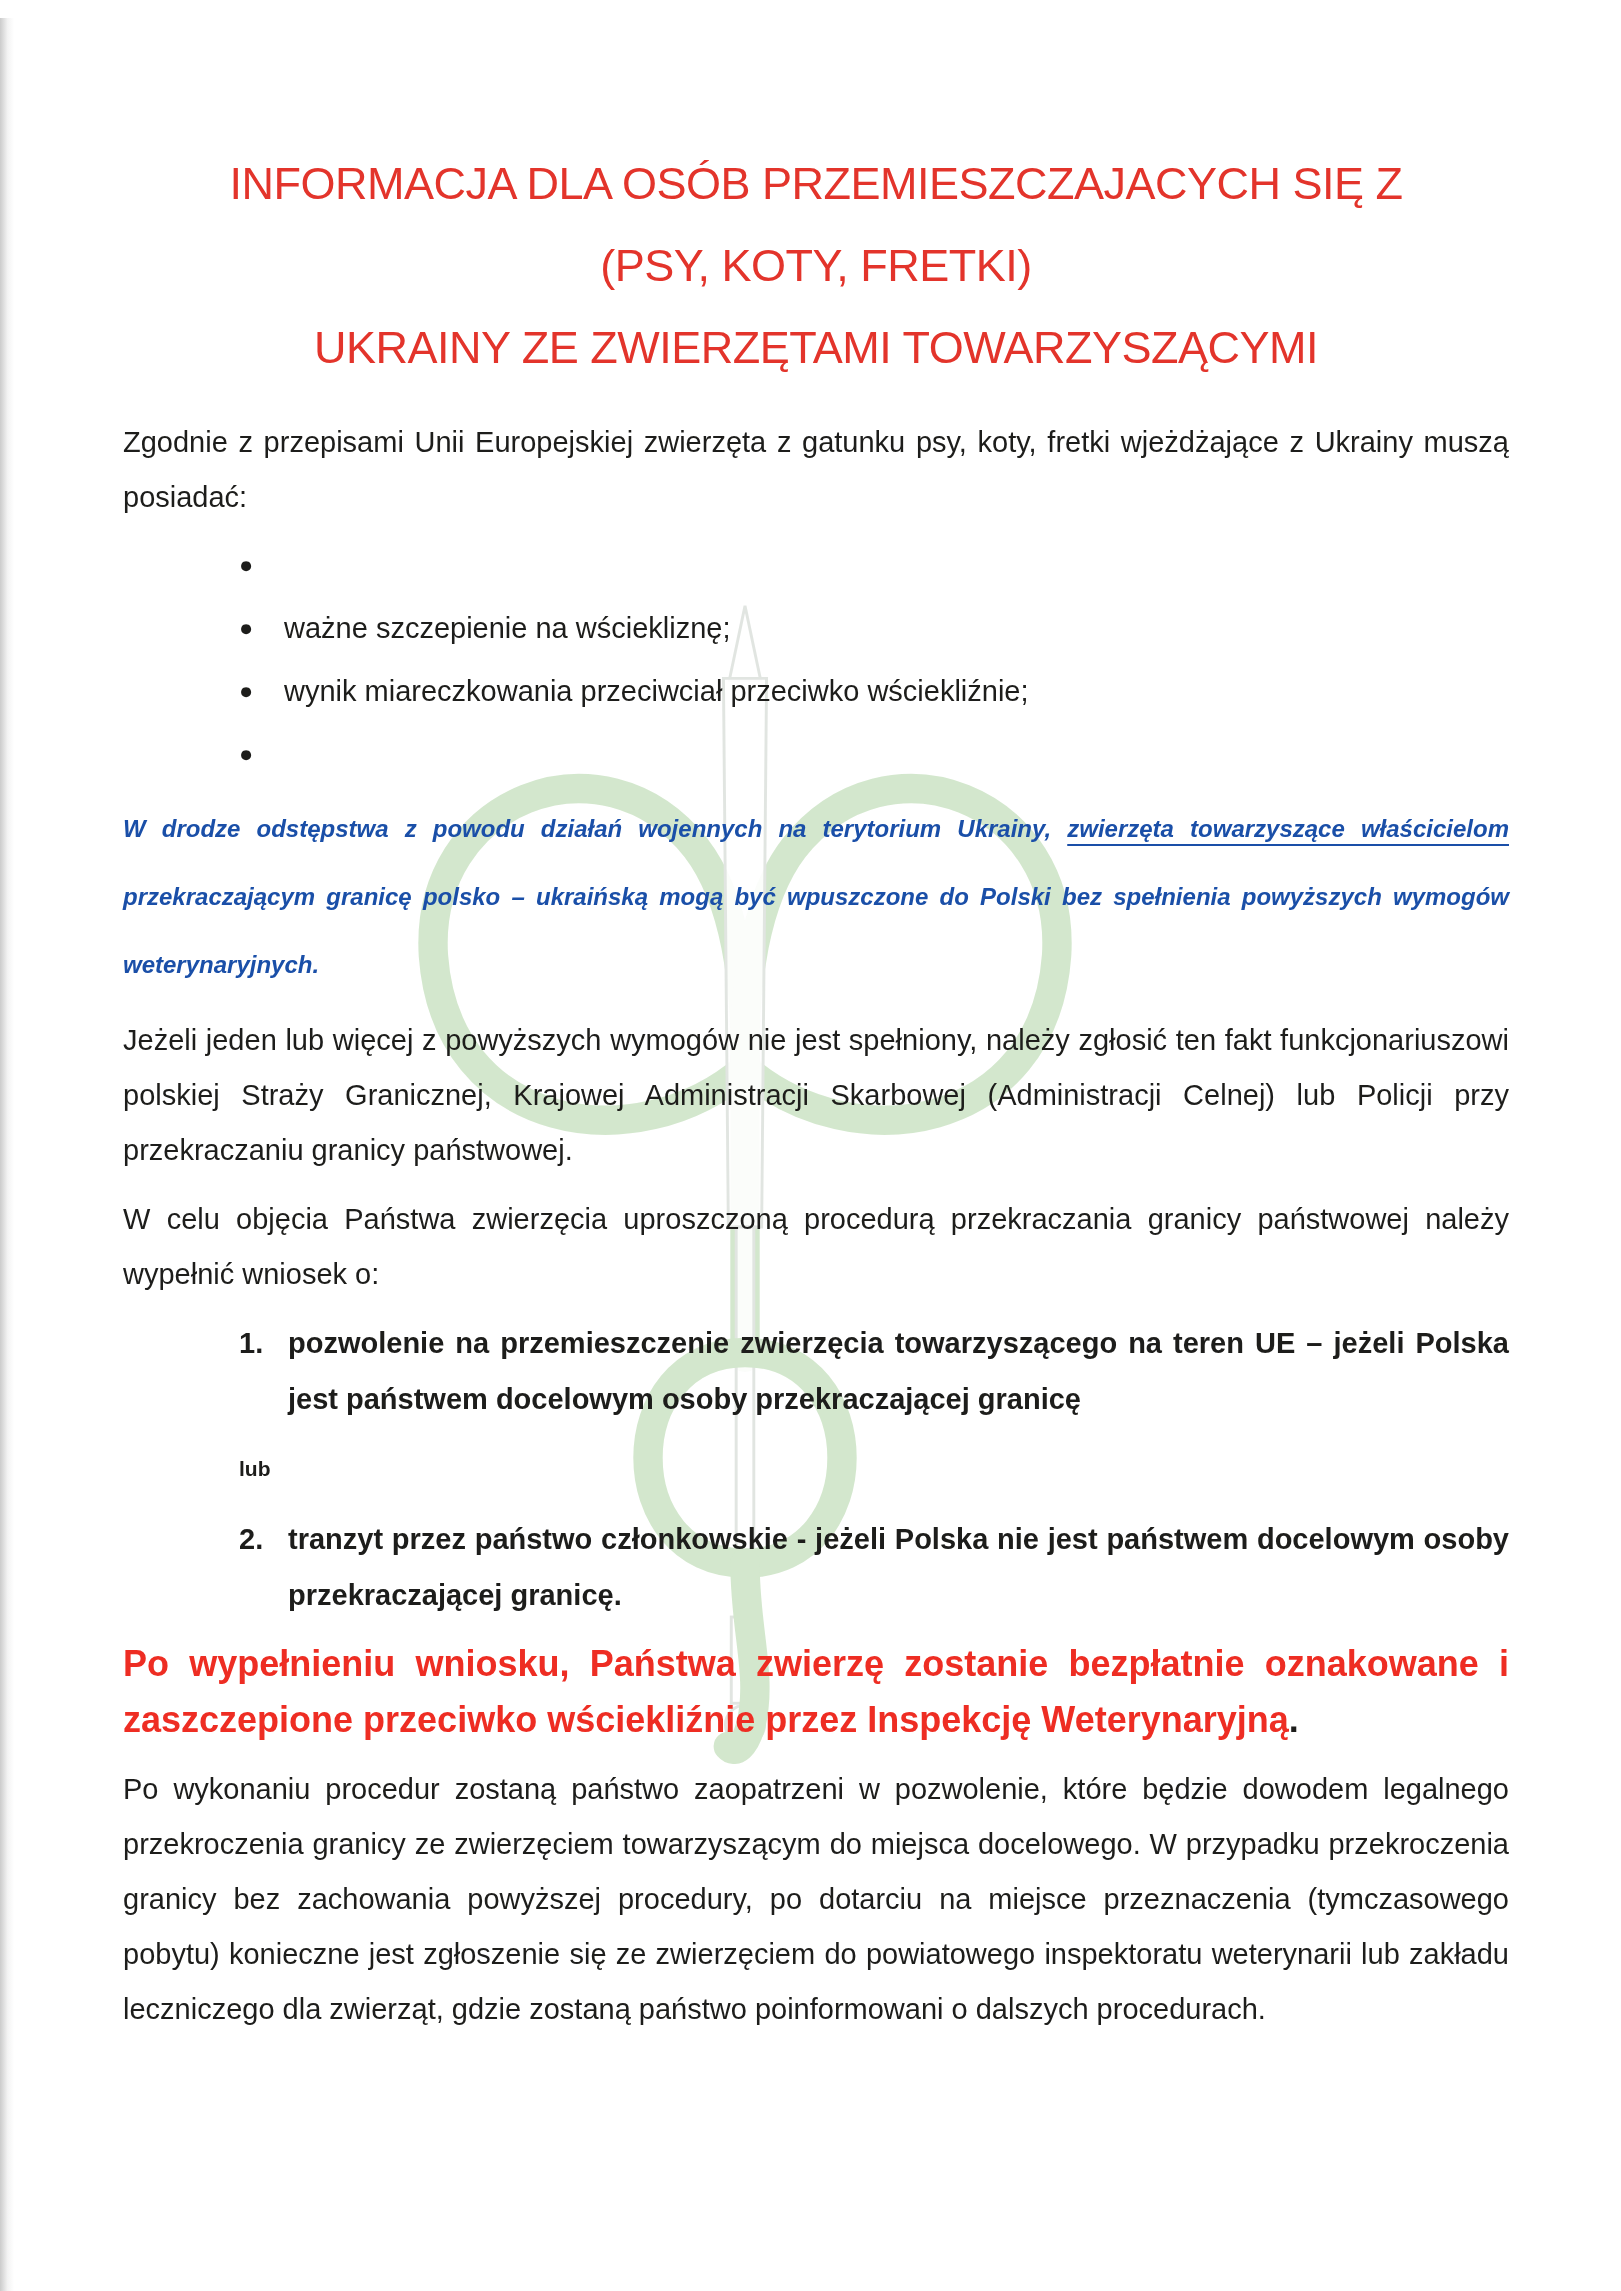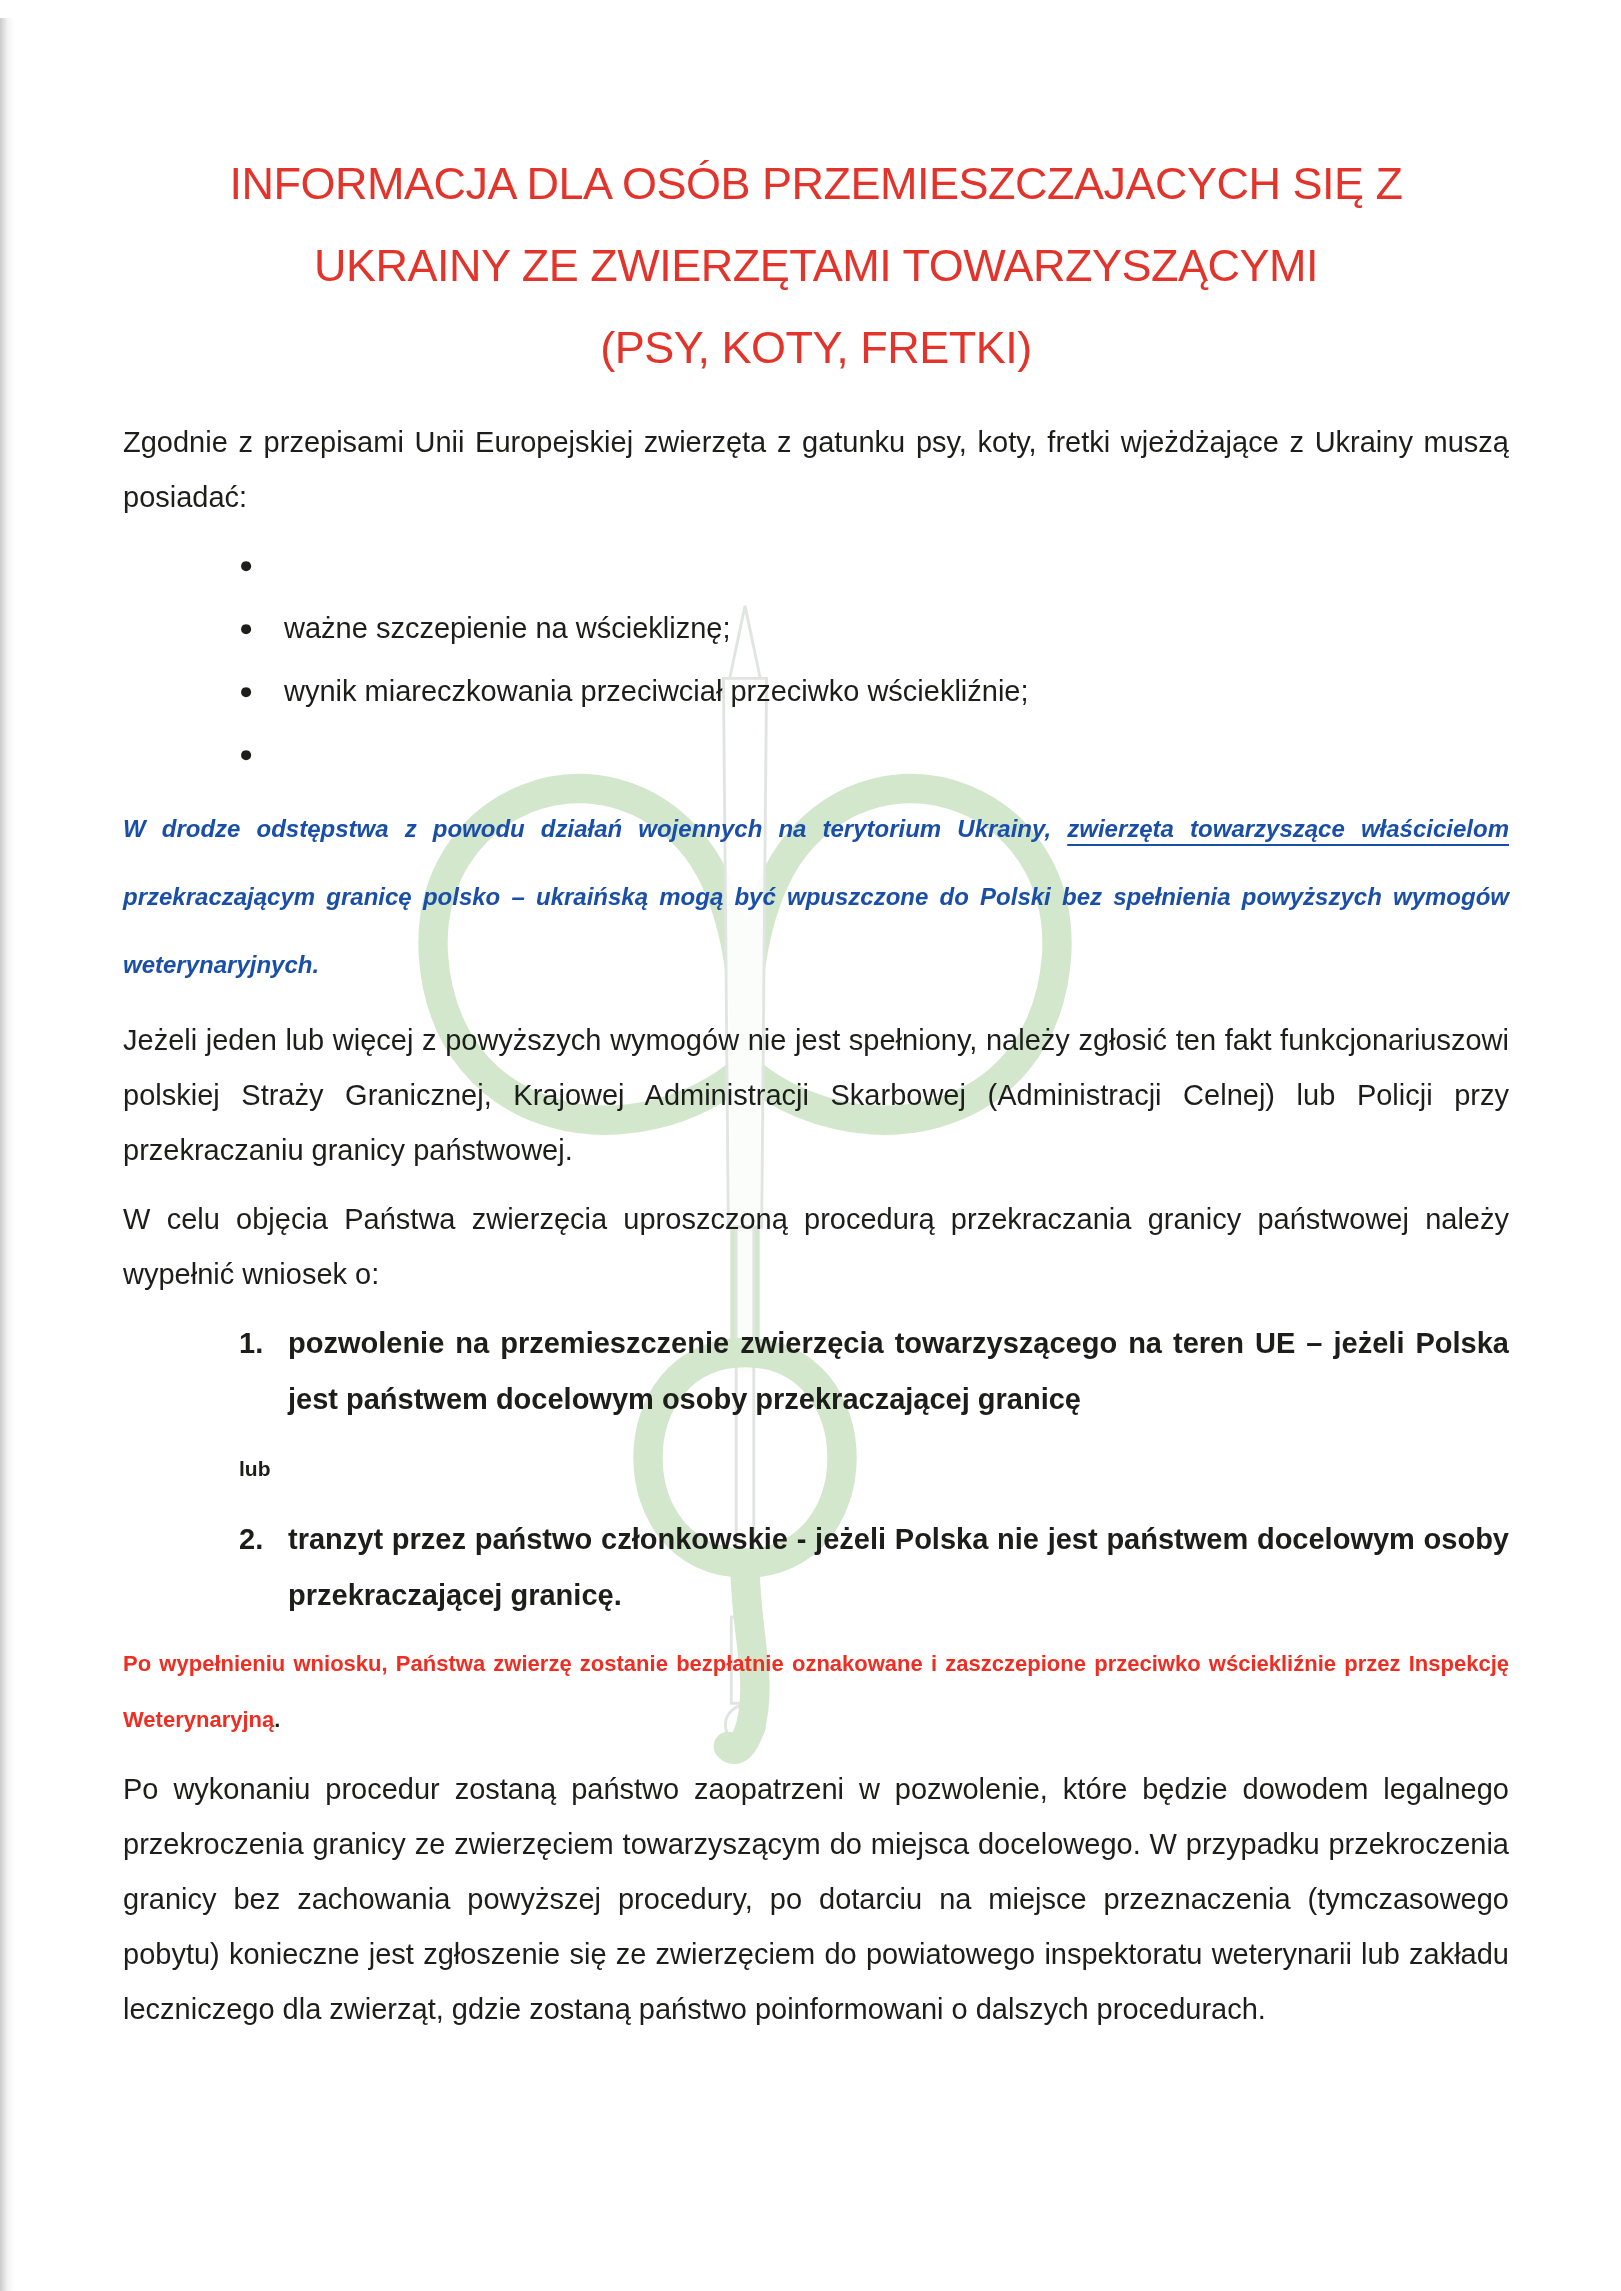--- a/index.html
+++ b/index.html
@@ -128,21 +128,21 @@
   }
   .or-word {
     margin: 0 0 13.7px 0;
     padding-left: 116px;
     font-size: 21px;
     line-height: 56px;
     font-weight: 700;
   }
   .red-note {
     margin: 0 0 13.7px 0;
-    font-size: 22px;
+    font-size: 36px;
     line-height: 56px;
     font-weight: 700;
     color: var(--note-red);
     text-align: justify;
     text-align-last: left;
   }
   .black-period { color: var(--body-black); }
 </style>
 </head>
 <body>
@@ -164,22 +164,22 @@
     <circle class="wm-sword" cx="360" cy="1150" r="20"></circle>
 
     <path class="wm-snake" d="M360 770 C 492 770, 492 985, 360 985 C 228 985, 228 770, 360 770"></path>
     <path class="wm-snake" d="M360 985 C 360 1055, 378 1100, 366 1150 C 360 1172, 350 1180, 343 1172"></path>
   </svg>
 
   <div class="content">
 
     <h1 class="title">
       <span class="tline">INFORMACJA DLA OSÓB PRZEMIESZCZAJACYCH SIĘ Z</span>
+      <span class="tline">(PSY, KOTY, FRETKI)</span>
       <span class="tline">UKRAINY ZE ZWIERZĘTAMI TOWARZYSZĄCYMI</span>
-      <span class="tline">(PSY, KOTY, FRETKI)</span>
     </h1>
 
     <p class="body-p">Zgodnie z przepisami Unii Europejskiej zwierzęta z gatunku psy, koty, fretki wjeżdżające z Ukrainy muszą posiadać:</p>
 
     <ul class="bullets">
       <li>
         <span class="dot">●</span>
       </li>
       <li>
         <span class="dot">●</span>

